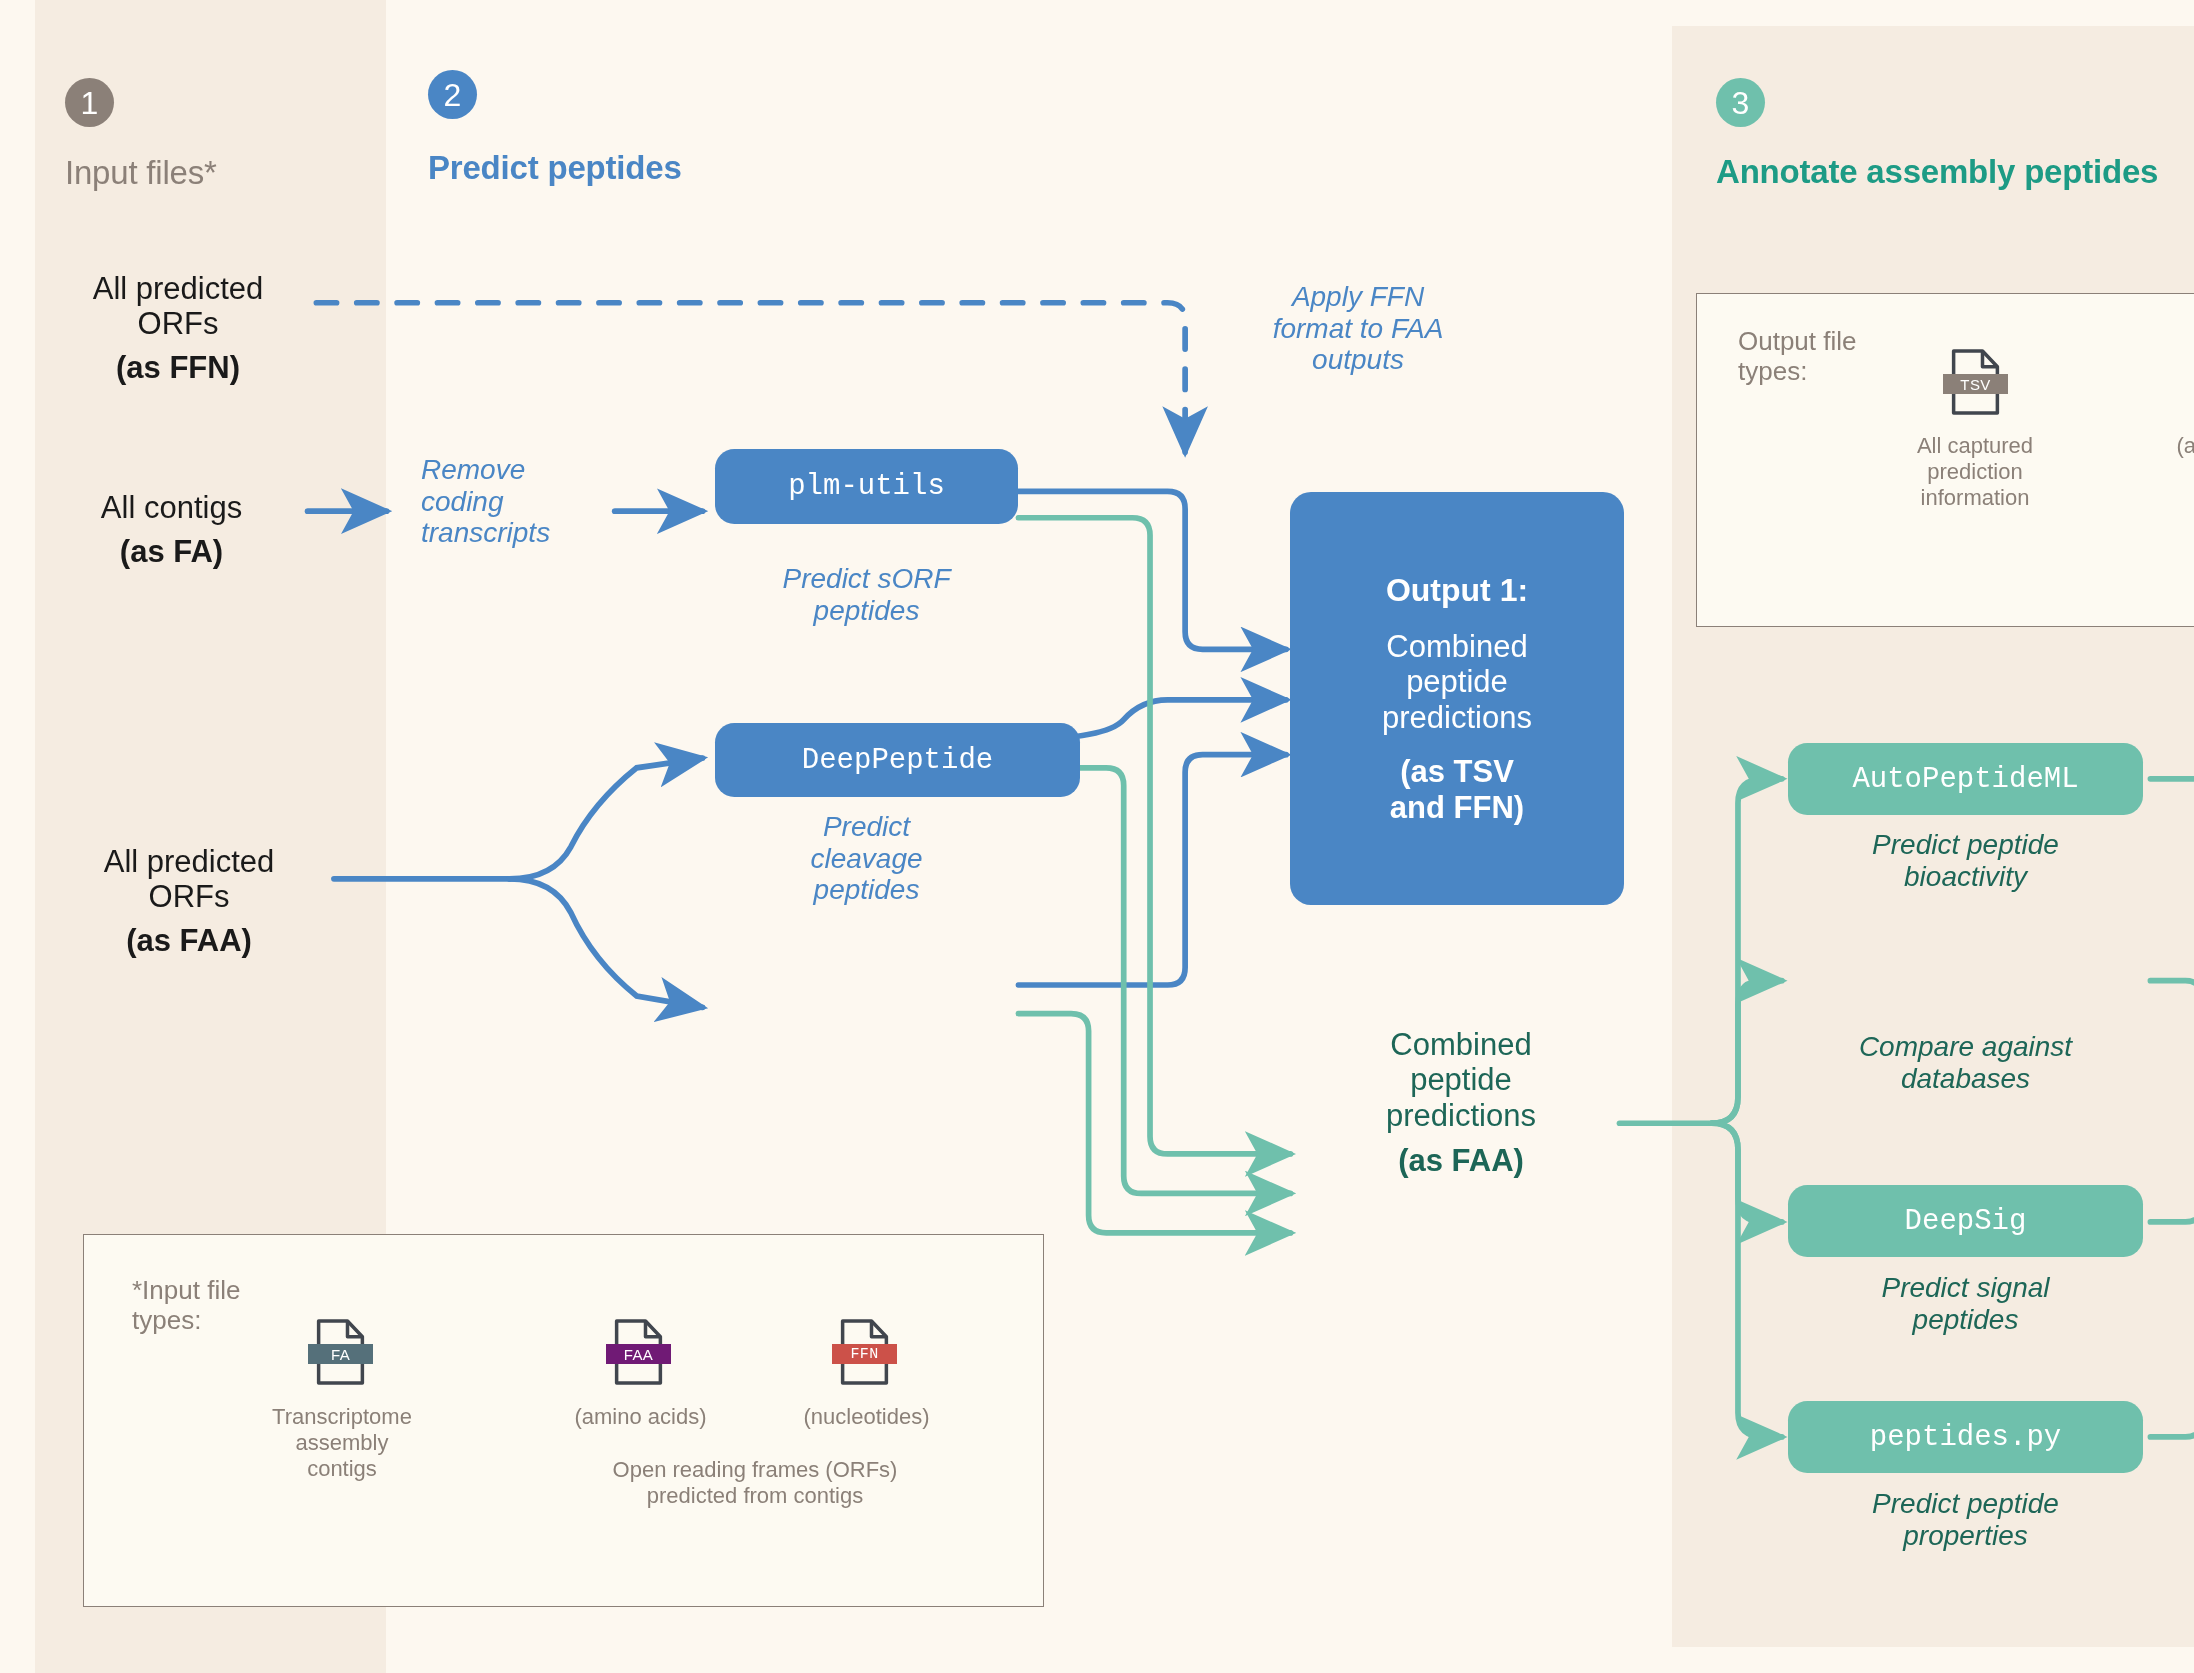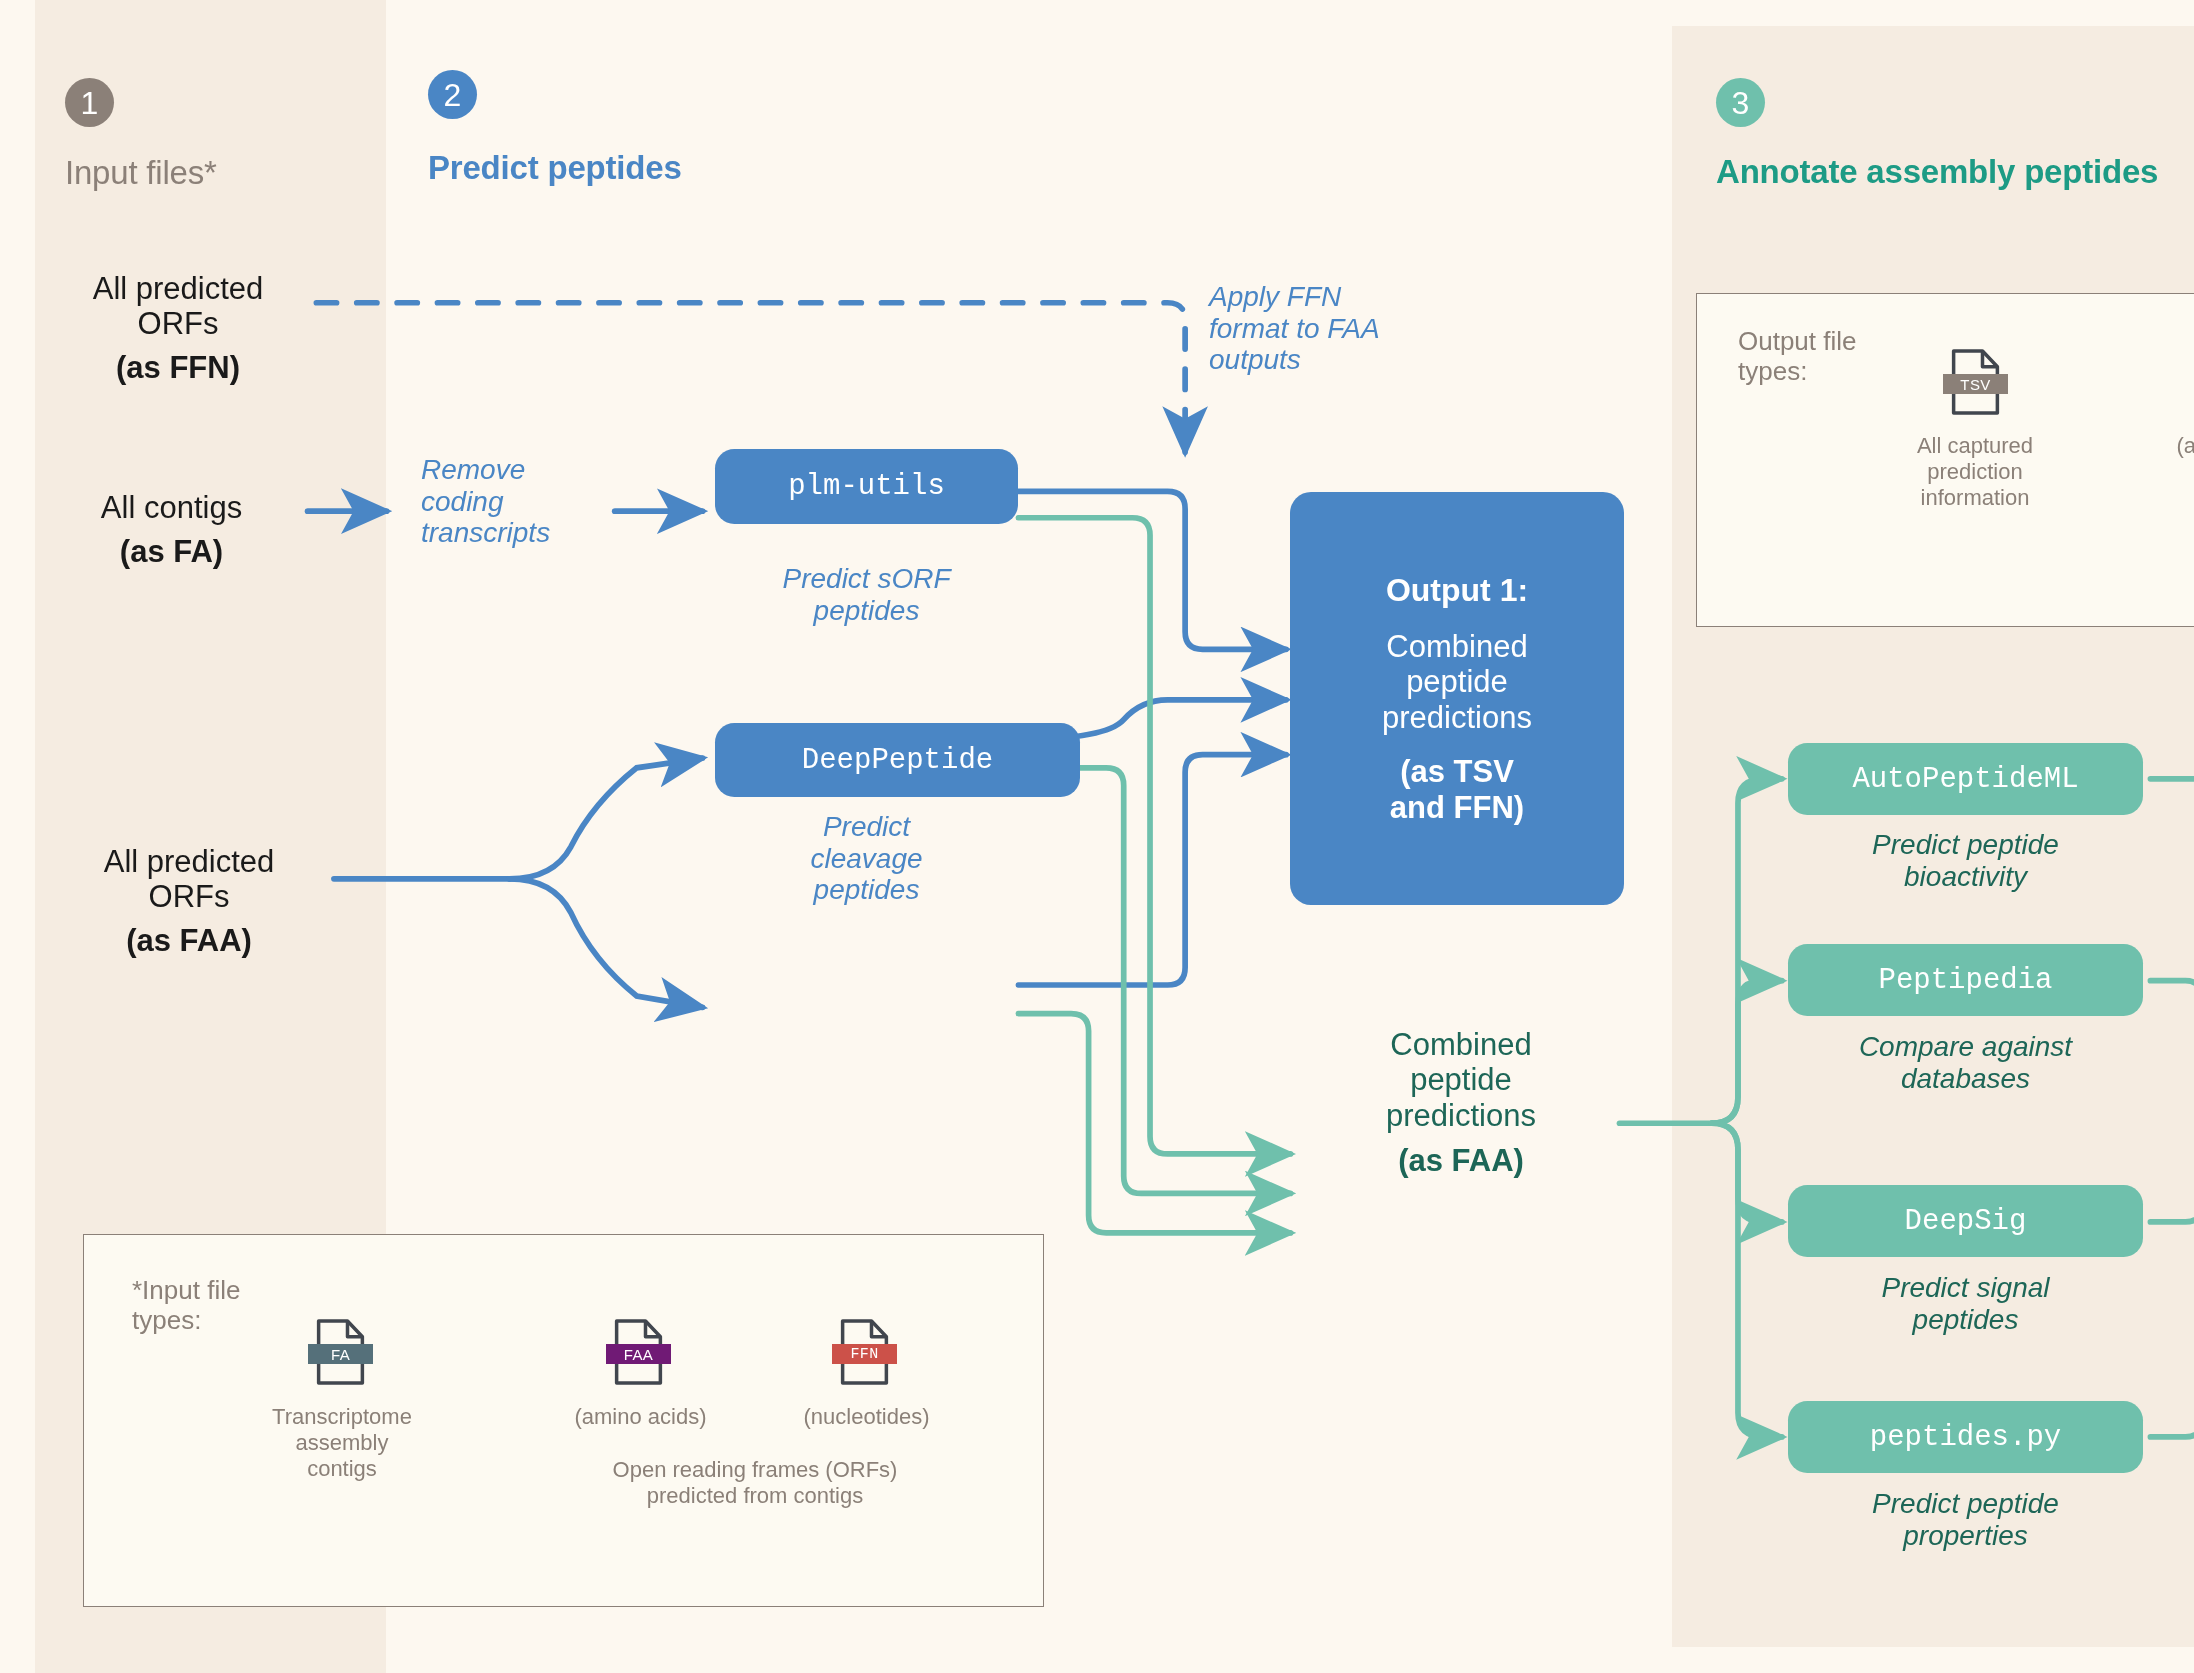--- a/index.html
+++ b/index.html
@@ -220,21 +220,21 @@
     <div>ORFs</div>
     <span class="fmt">(as FAA)</span>
   </div>
 
   <div class="step-note" style="left:421px; top:454px; width:206px;">
     <div>Remove</div>
     <div>coding</div>
     <div>transcripts</div>
   </div>
 
-  <div class="step-note" style="left:1209px; top:281px; width:298px;">
+  <div class="step-note" style="left:1209px; top:281px; width:298px;text-align:center;">
     <div>Apply FFN</div>
     <div>format to FAA</div>
     <div>outputs</div>
   </div>
 
   <div class="tool blue" style="left:715px; top:449px; width:303px; height:75px;">plm-utils</div>
   <div class="tool-desc blue" style="left:715px; top:563px; width:303px;">
     <div>Predict sORF</div>
     <div>peptides</div>
   </div>
@@ -266,21 +266,20 @@
     <div>predictions</div>
     <span class="fmt">(as FAA)</span>
   </div>
 
   <div class="tool green" style="left:1788px; top:743px; width:355px; height:72px;">AutoPeptideML</div>
   <div class="tool-desc green" style="left:1788px; top:829px; width:355px;">
     <div>Predict peptide</div>
     <div>bioactivity</div>
   </div>
 
-  <div class="tool green" style="left:1788px; top:944px; width:355px; height:72px;">Peptipedia</div>
   <div class="tool-desc green" style="left:1777px; top:1031px; width:377px;">
     <div>Compare against</div>
     <div>databases</div>
   </div>
 
   <div class="tool green" style="left:1788px; top:1185px; width:355px; height:72px;">DeepSig</div>
   <div class="tool-desc green" style="left:1788px; top:1272px; width:355px;">
     <div>Predict signal</div>
     <div>peptides</div>
   </div>

